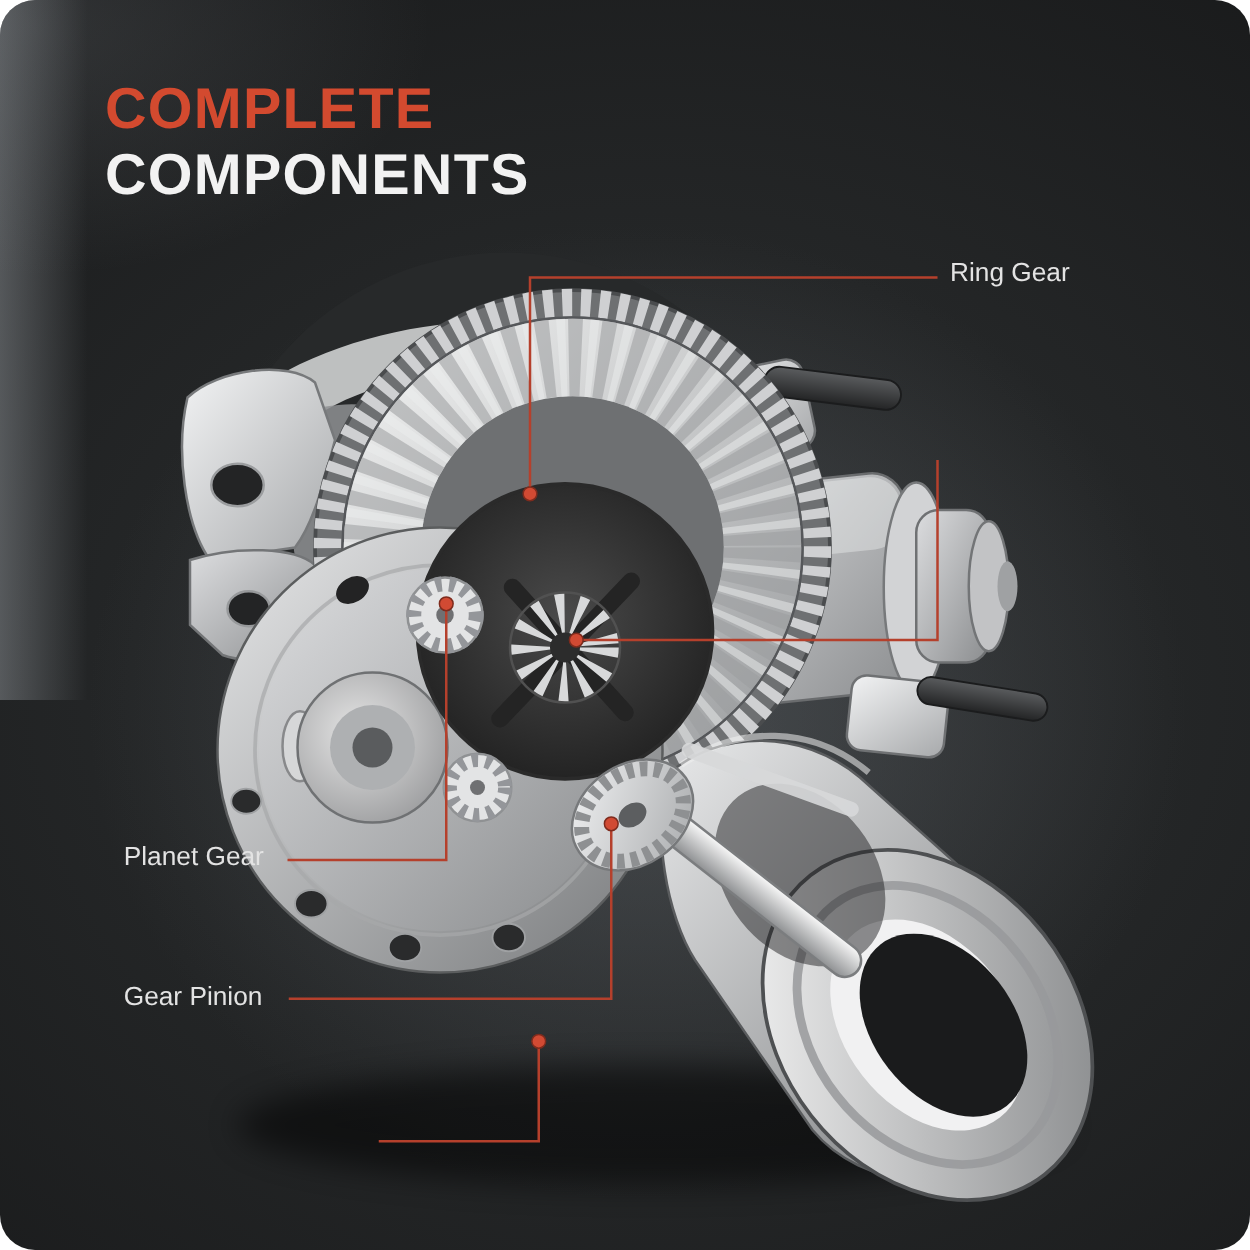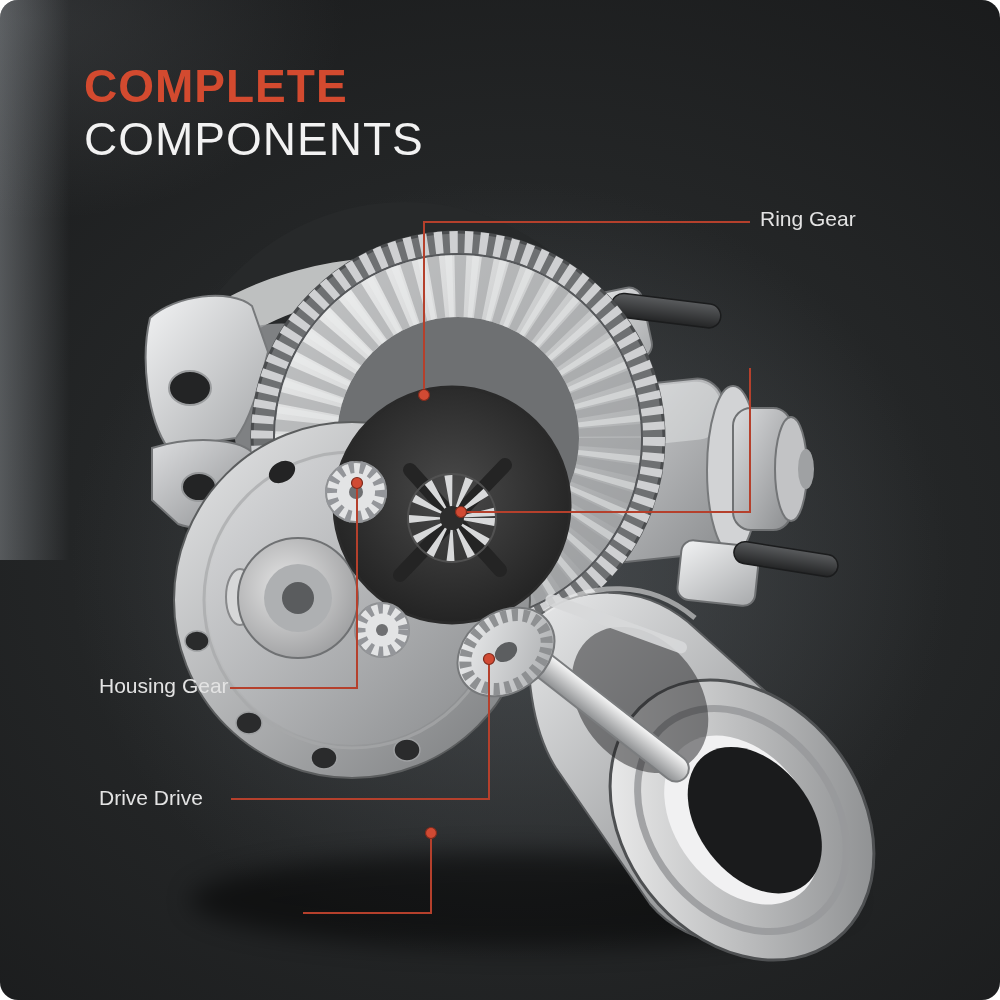--- a/index.html
+++ b/index.html
@@ -8,37 +8,37 @@
     --accent:#d34a2f;
     --line:#b5402c;
     --dot:#d14a33;
     --label:#e3e3e3;
     --title2:#f2f2f2;
   }
   *{margin:0;padding:0;box-sizing:border-box;}
   html,body{width:1000px;height:1000px;background:var(--bg);overflow:hidden;
     font-family:"Liberation Sans", sans-serif;}
   .panel{
-    position:relative;width:1000px;height:1000px;border-radius:18px;overflow:hidden;
+    position:relative;width:1000px;height:1000px;border-radius:28px;overflow:hidden;
     background:
       radial-gradient(900px 760px at 52% 55%, #35383a 0%, #242627 46%, #18191a 100%);
   }
   .panel::before{ 
     content:"";position:absolute;left:0;top:0;width:70px;height:560px;
     background:linear-gradient(90deg, rgba(160,165,170,0.42), rgba(160,165,170,0));
     pointer-events:none;
   }
   .panel::after{ 
     content:"";position:absolute;left:0;top:0;width:420px;height:260px;
     background:radial-gradient(320px 200px at 6% 8%, rgba(140,145,150,0.20), rgba(0,0,0,0));
     pointer-events:none;
   }
   .title{position:absolute;left:84px;top:60px;line-height:1.16;z-index:6;}
   .title .l1{font-size:46px;font-weight:700;letter-spacing:1px;color:var(--accent);}
-  .title .l2{font-size:46px;font-weight:400;letter-spacing:1px;color:var(--title2);}
+  .title .l2{font-size:46px;font-weight:700;letter-spacing:1px;color:var(--title2);}
   .illustration, .overlay{position:absolute;left:0;top:0;width:1000px;height:1000px;}
   .illustration{z-index:2;}
   .overlay{z-index:5;pointer-events:none;}
   .leader{stroke:var(--line);stroke-width:2;fill:none;}
   .dot{fill:var(--dot);stroke:#7e2b1d;stroke-width:1.2;}
   .callout{position:absolute;color:var(--label);font-size:21px;z-index:6;white-space:nowrap;}
   .c-ring{left:760px;top:207px;}
   .c-axle{left:762px;top:336px;}
   .c-planet{left:99px;top:674px;}
   .c-pinion{left:99px;top:786px;}
@@ -243,16 +243,16 @@
       <circle class="dot" cx="431" cy="833" r="5.5"></circle>
     </g>
   </svg>
 
   <div class="title">
     <div class="l1">COMPLETE</div>
     <div class="l2">COMPONENTS</div>
   </div>
 
   <div class="callout c-ring">Ring Gear</div>
-  <div class="callout c-planet">Housing Gear</div>
-  <div class="callout c-pinion">Drive Drive</div>
+  <div class="callout c-planet">Planet Gear</div>
+  <div class="callout c-pinion">Gear Pinion</div>
 
 </div>
 
 </body></html>

